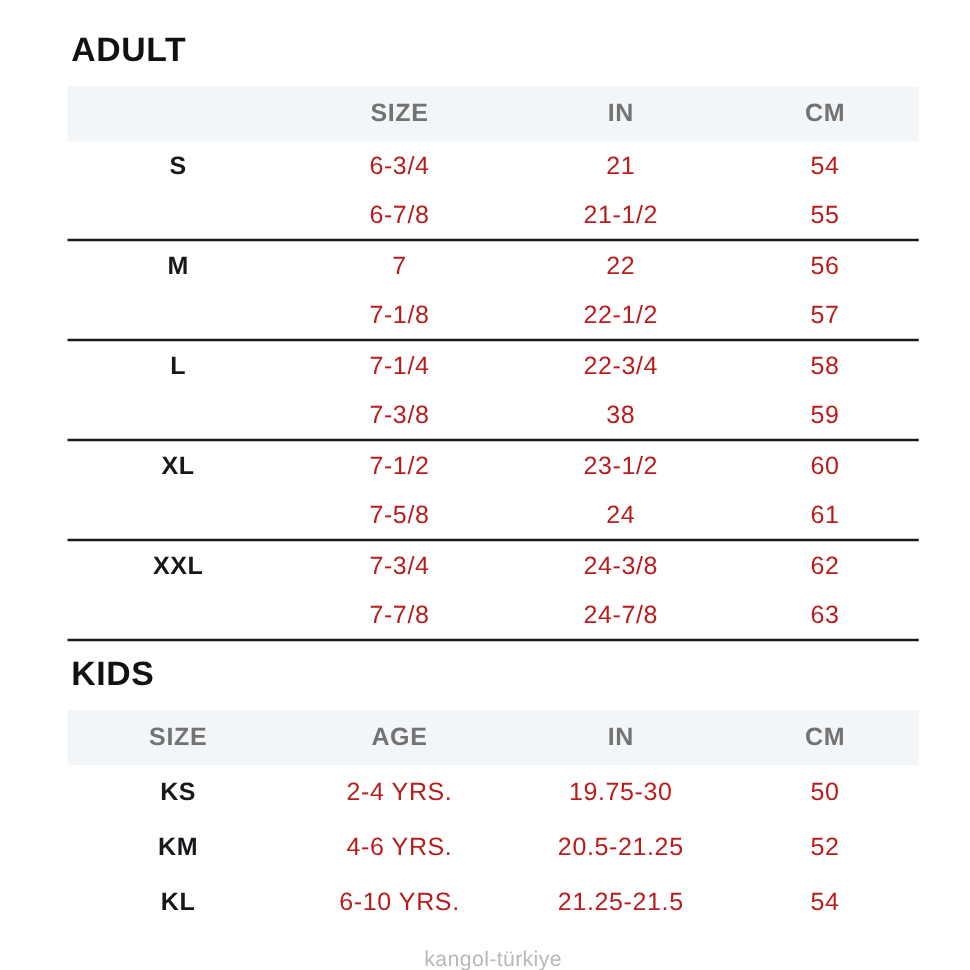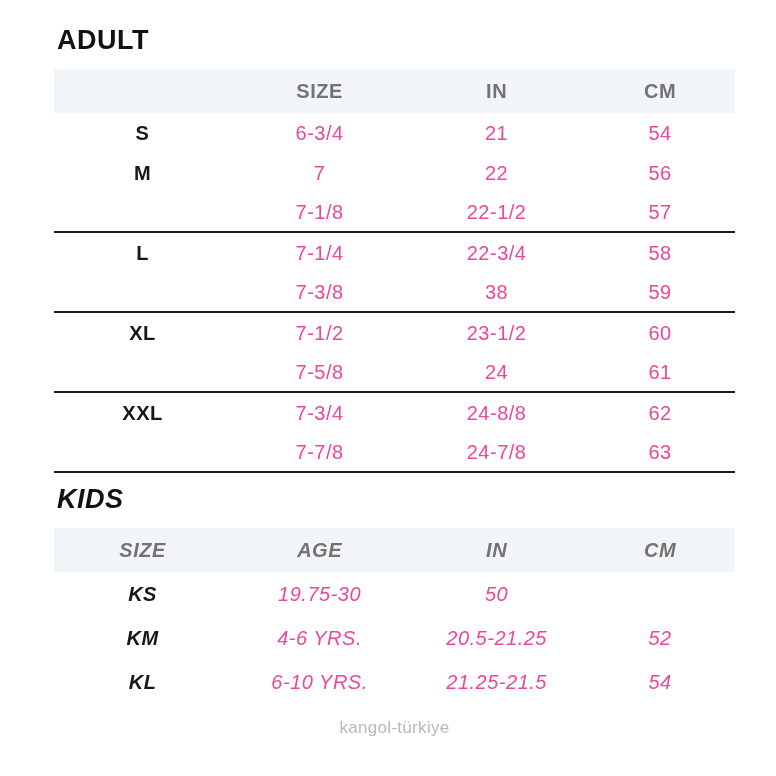--- a/index.html
+++ b/index.html
@@ -27,24 +27,24 @@
     background:#f3f6f9;
     height:44px;
   }
   .thead > div {
     font-weight:bold; font-size:20px; letter-spacing:0.5px; color:#737373;
   }
 
   .adult-row { height:40px; }
   .kids-row  { height:44px; }
   .row-label { font-weight:bold; font-size:20px; letter-spacing:0.5px; color:#16181c; }
-  .cell      { font-size:20px; color:#ec4899; letter-spacing:0.5px; }
+  .cell      { font-size:20px; color:#b91c1c; letter-spacing:0.5px; }
   .group-end { border-bottom:2.5px solid #1a1a1a; }
 
-  .kids-section { margin-top:10px;font-style:italic; }
+  .kids-section { margin-top:10px; }
 
   .footer {
     text-align:center; font-size:17px; color:#b8b8b8;
     margin-top:14px; letter-spacing:0.3px;
   }
 </style>
 </head>
 <body>
 
 <div class="page">
@@ -58,20 +58,26 @@
         <div>SIZE</div>
         <div>IN</div>
         <div>CM</div>
       </div>
 
       <div class="tr adult-row">
         <div class="row-label">S</div>
         <div class="cell">6-3/4</div>
         <div class="cell">21</div>
         <div class="cell">54</div>
+      </div>
+      <div class="tr adult-row group-end">
+        <div class="row-label"></div>
+        <div class="cell">6-7/8</div>
+        <div class="cell">21-1/2</div>
+        <div class="cell">55</div>
       </div>
 
       <div class="tr adult-row">
         <div class="row-label">M</div>
         <div class="cell">7</div>
         <div class="cell">22</div>
         <div class="cell">56</div>
       </div>
       <div class="tr adult-row group-end">
         <div class="row-label"></div>
@@ -102,21 +108,21 @@
       <div class="tr adult-row group-end">
         <div class="row-label"></div>
         <div class="cell">7-5/8</div>
         <div class="cell">24</div>
         <div class="cell">61</div>
       </div>
 
       <div class="tr adult-row">
         <div class="row-label">XXL</div>
         <div class="cell">7-3/4</div>
-        <div class="cell">24-8/8</div>
+        <div class="cell">24-3/8</div>
         <div class="cell">62</div>
       </div>
       <div class="tr adult-row group-end">
         <div class="row-label"></div>
         <div class="cell">7-7/8</div>
         <div class="cell">24-7/8</div>
         <div class="cell">63</div>
       </div>
     </div>
 
@@ -126,20 +132,21 @@
       <div class="table">
         <div class="tr thead">
           <div>SIZE</div>
           <div>AGE</div>
           <div>IN</div>
           <div>CM</div>
         </div>
 
         <div class="tr kids-row">
           <div class="row-label">KS</div>
+          <div class="cell">2-4 YRS.</div>
           <div class="cell">19.75-30</div>
           <div class="cell">50</div>
         </div>
         <div class="tr kids-row">
           <div class="row-label">KM</div>
           <div class="cell">4-6 YRS.</div>
           <div class="cell">20.5-21.25</div>
           <div class="cell">52</div>
         </div>
         <div class="tr kids-row">

